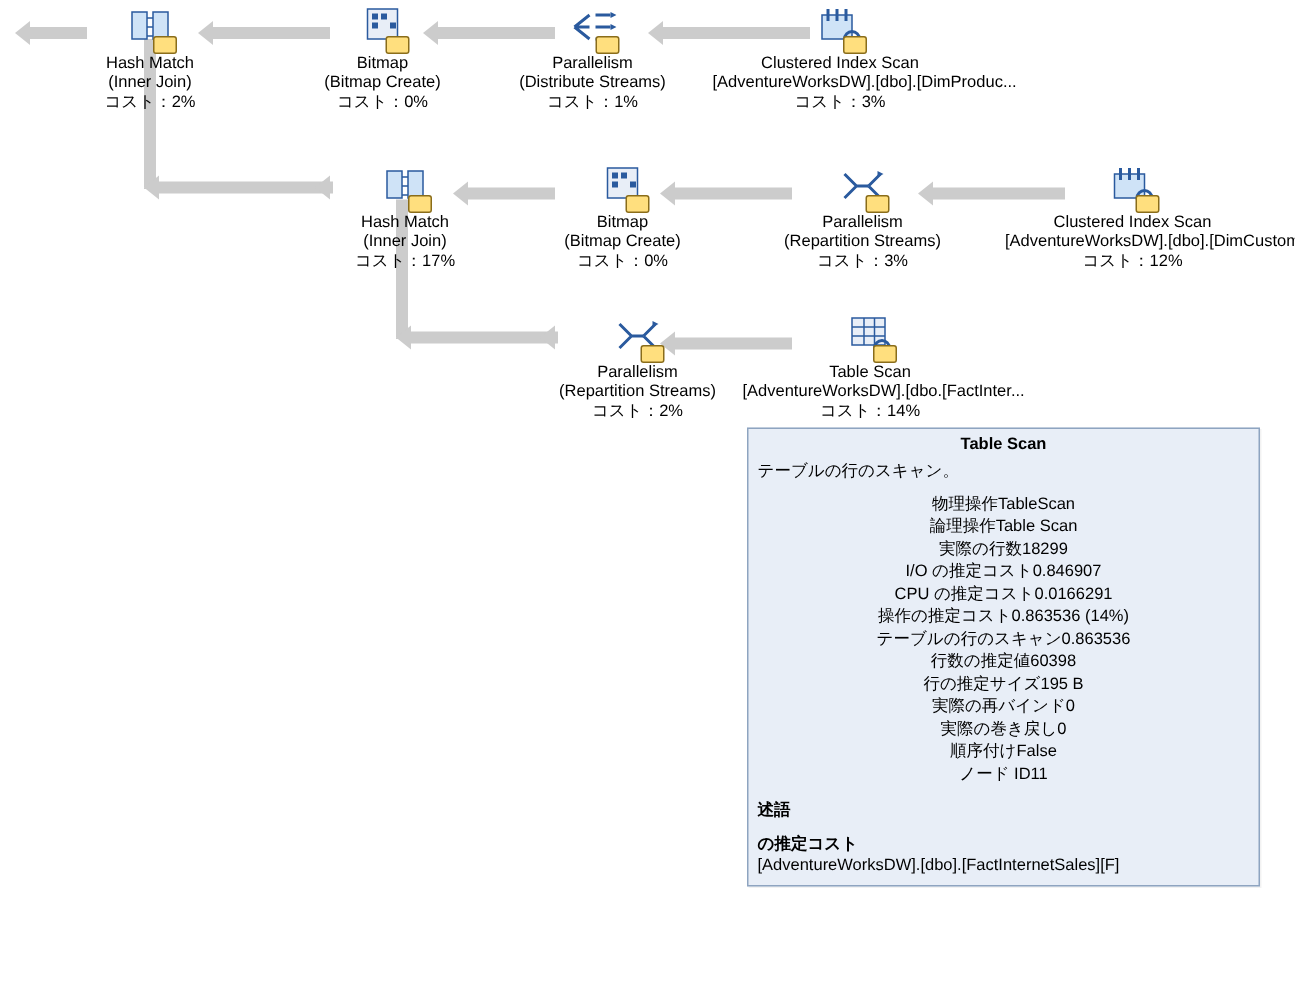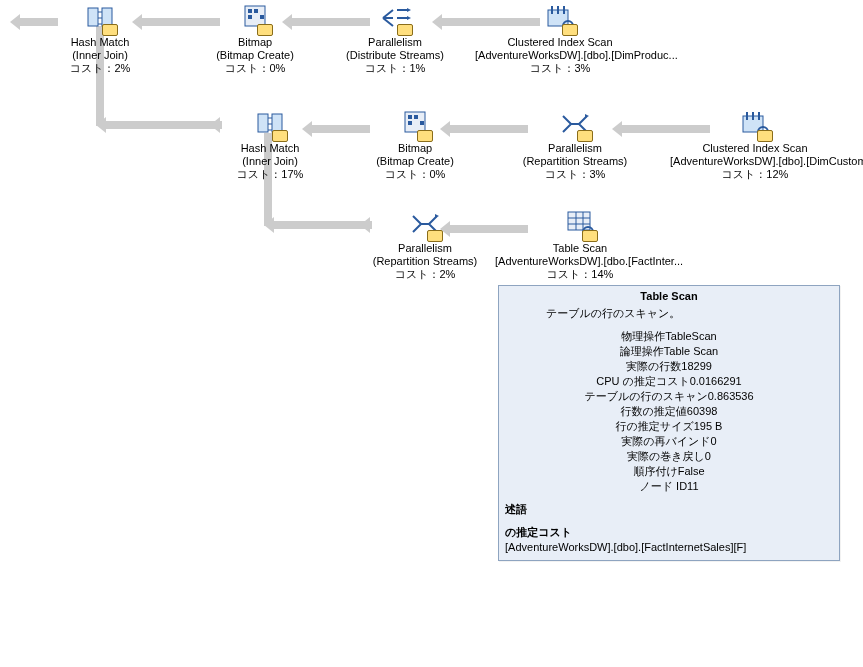--- a/index.html
+++ b/index.html
@@ -54,21 +54,21 @@
     border: 1px solid #8ea4c0;
     background: #e8eef7;
     padding: 4px 6px 6px 6px;
     box-shadow: 1px 1px 0 rgba(0,0,0,0.05);
   }
   .tooltip .ttl {
     font-weight: bold;
     text-align: center;
     padding-bottom: 4px;
   }
-  .tooltip .desc { padding-bottom: 8px; margin-left: 41px; }
+  .tooltip .desc { padding-bottom: 8px; }
   .props { width: 100%; }
   .prow { display: flex; justify-content: center; line-height: 15px; }
   .sect { font-weight: bold; margin-top: 8px; }
   .freetext { line-height: 14px; word-break: break-all; }
   
   .badge {
     position: absolute;
     right: -2px; bottom: -2px;
     width: 14px; height: 10px;
     background: #ffdf7e;
@@ -266,22 +266,30 @@
       </div>
       <div class="prow">
         <span>論理操作</span>
         <span>Table Scan</span>
       </div>
       <div class="prow">
         <span>実際の行数</span>
         <span>18299</span>
       </div>
       <div class="prow">
+        <span>I/O の推定コスト</span>
+        <span>0.846907</span>
+      </div>
+      <div class="prow">
         <span>CPU の推定コスト</span>
         <span>0.0166291</span>
+      </div>
+      <div class="prow">
+        <span>操作の推定コスト</span>
+        <span>0.863536 (14%)</span>
       </div>
       <div class="prow">
         <span>テーブルの行のスキャン</span>
         <span>0.863536</span>
       </div>
       <div class="prow">
         <span>行数の推定値</span>
         <span>60398</span>
       </div>
       <div class="prow">

